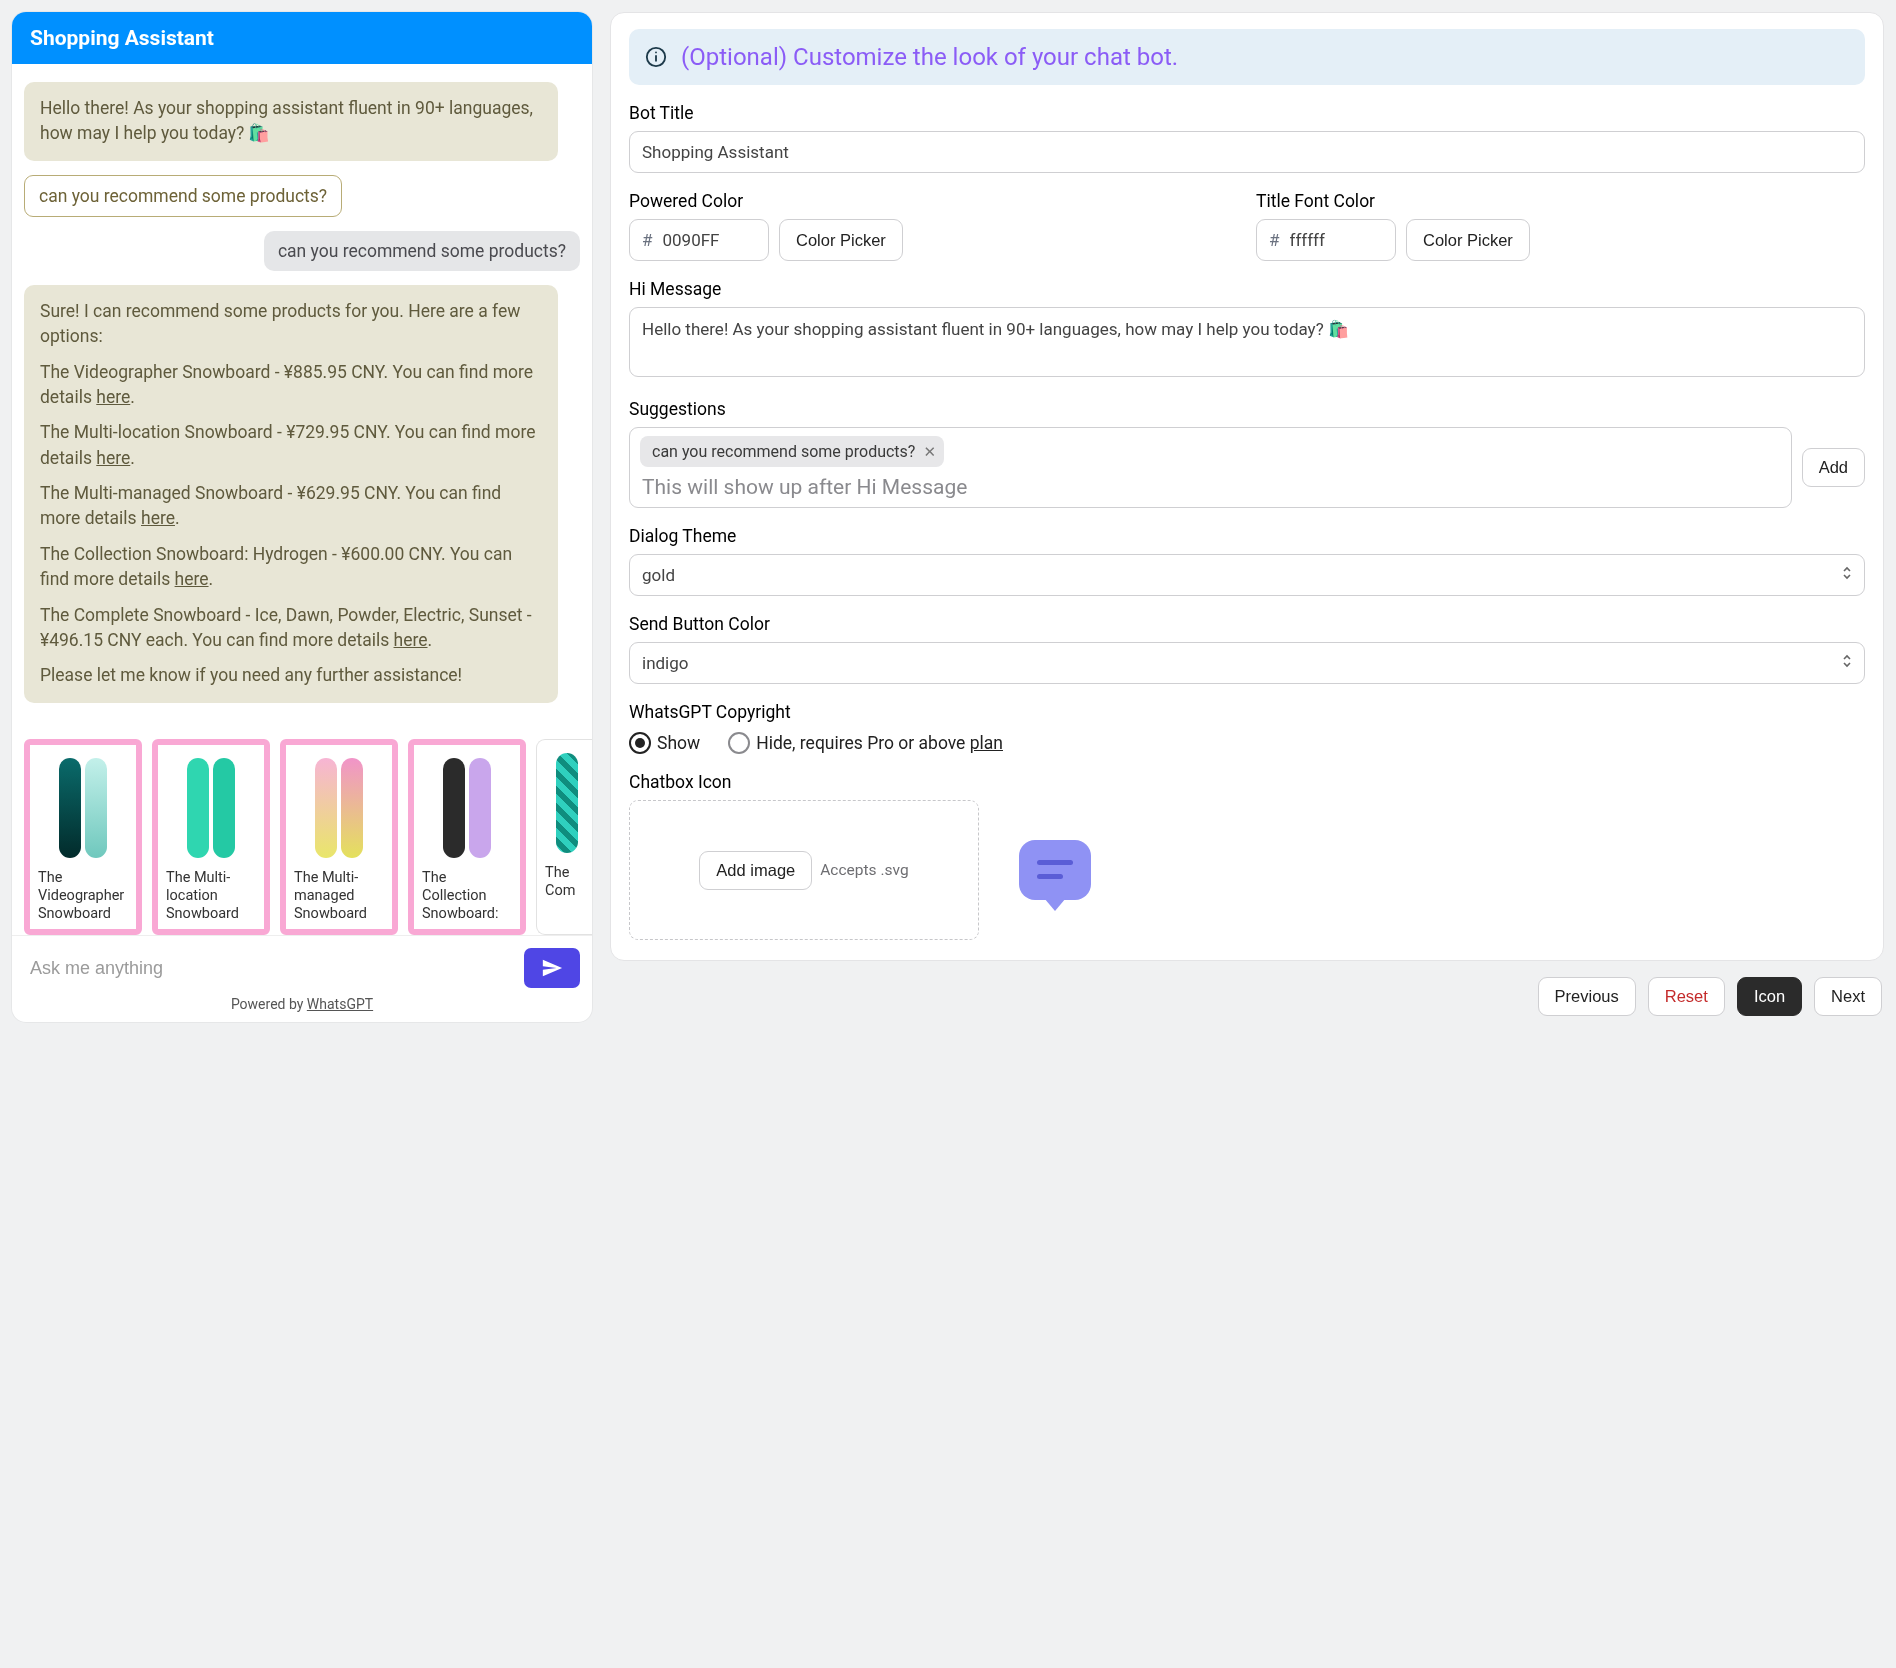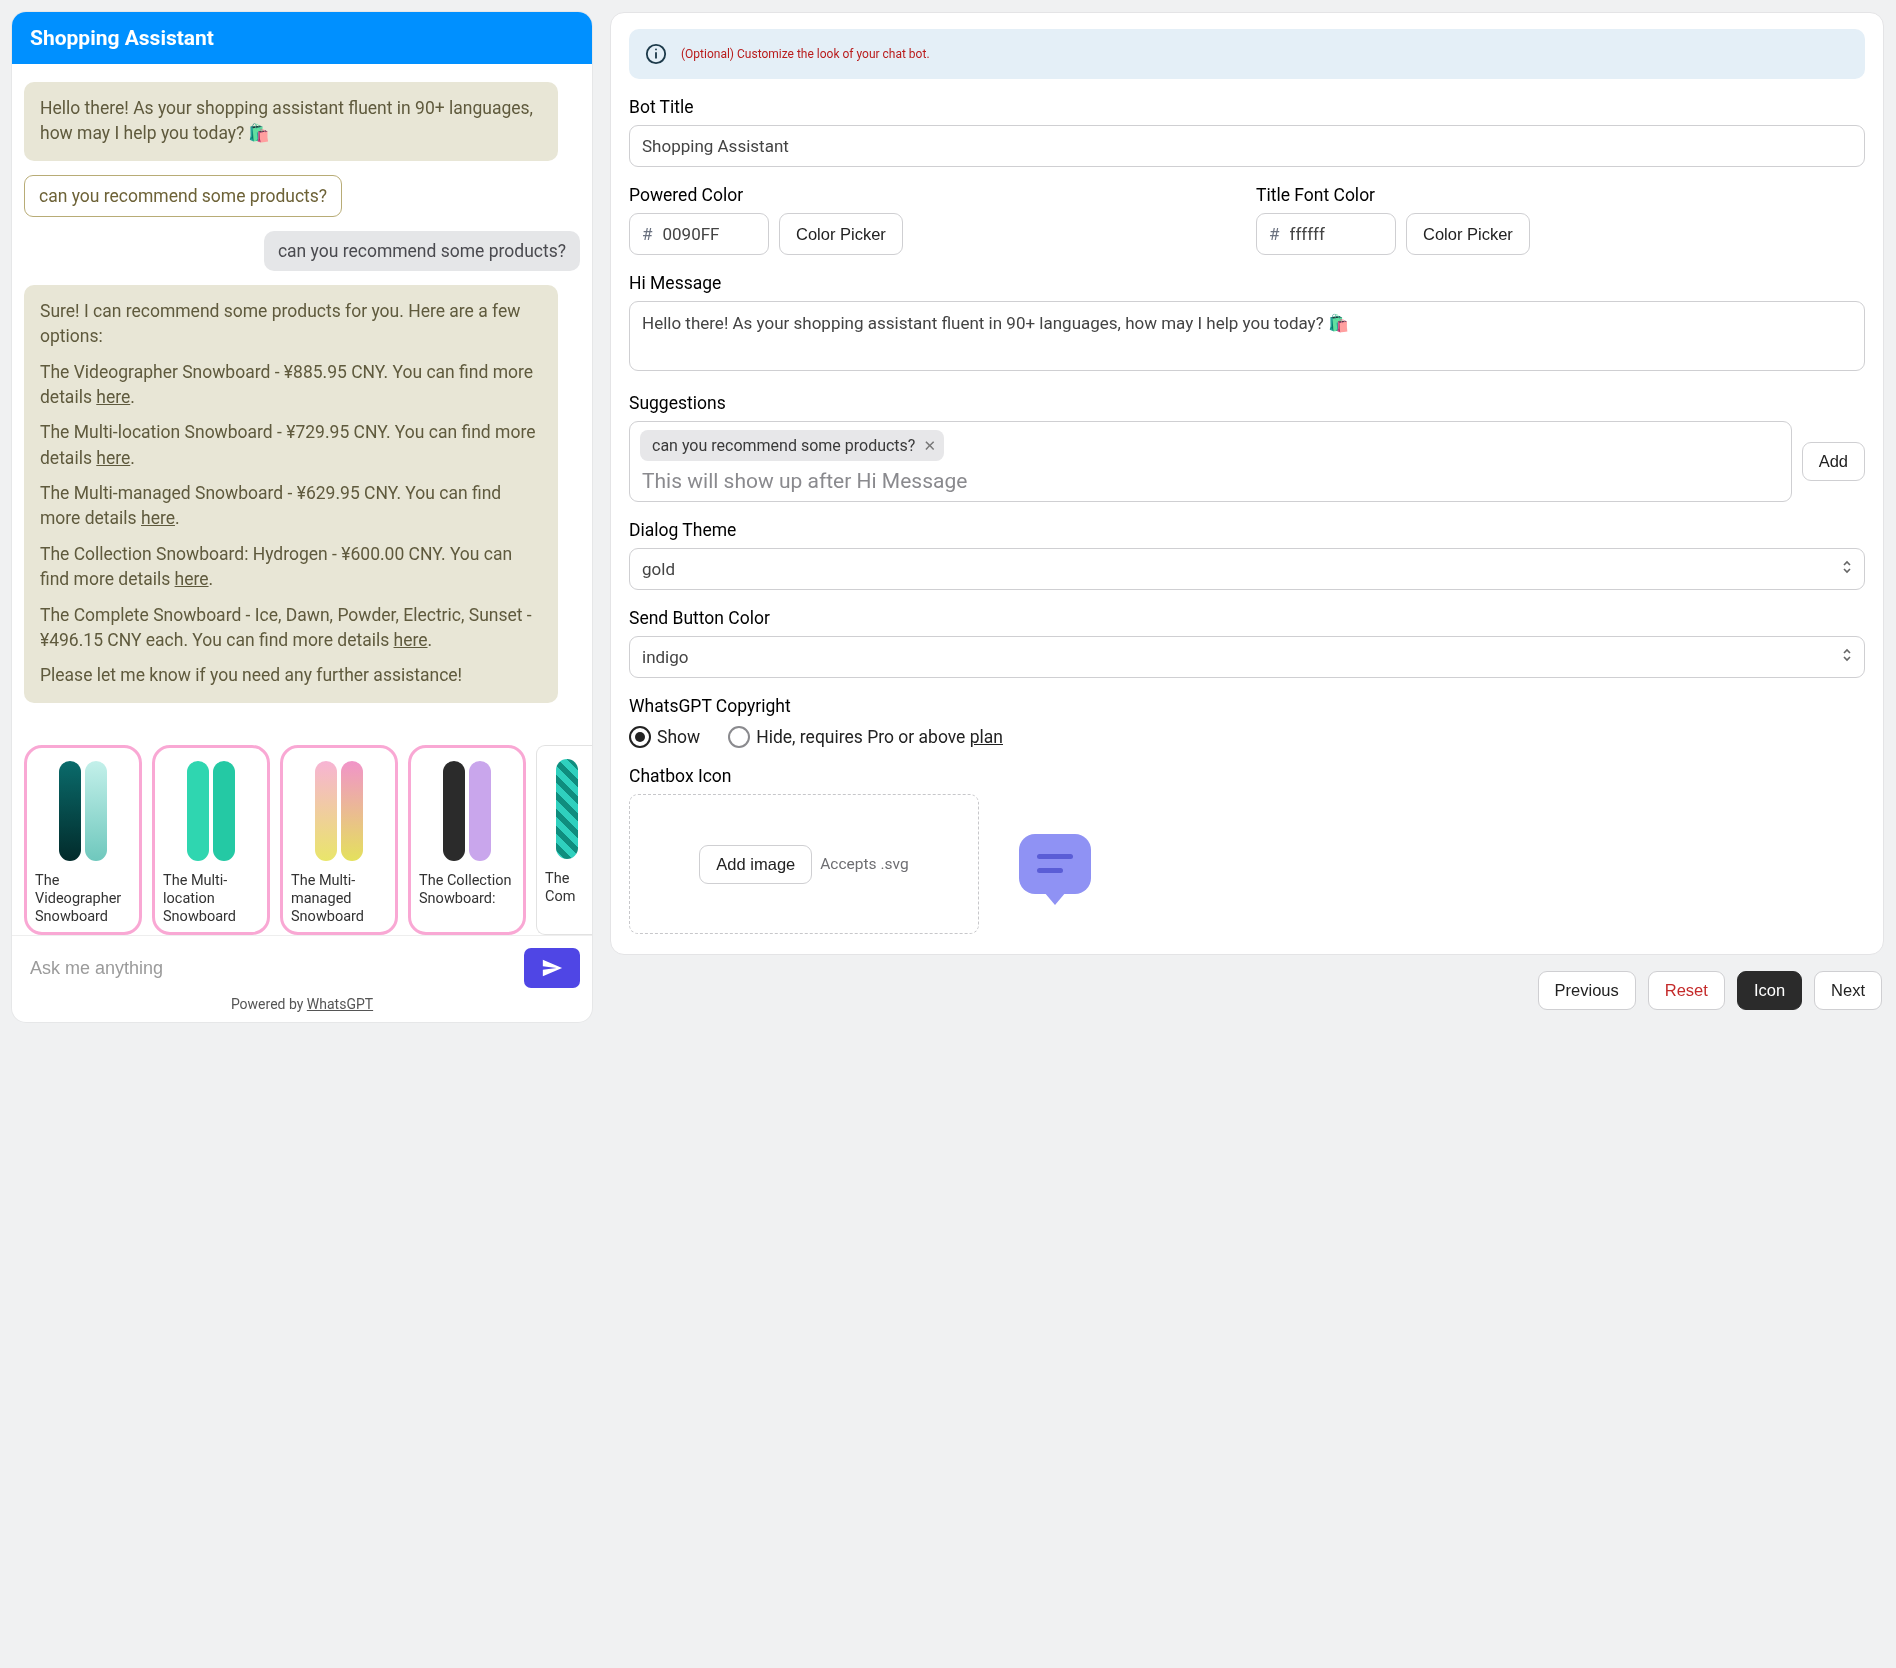--- a/index.html
+++ b/index.html
@@ -73,22 +73,22 @@
 
 .product-strip {
   display: flex;
   gap: 10px;
   padding: 0 12px;
   overflow-x: hidden;
 }
 .product-card {
   min-width: 118px;
   width: 118px;
-  border: 3px solid #f9a8d4;
-  border-radius: 18px;
+  border: 6px solid #f9a8d4;
+  border-radius: 6px;
   padding: 8px 8px 6px;
   background: #fff;
 }
 .product-img {
   width: 100%;
   height: 110px;
   display:flex;
   align-items:center;
   justify-content:center;
   gap:4px;
@@ -148,28 +148,28 @@
 }
 .settings-panel {
   background:#fff;
   border:1px solid #e4e4e6;
   border-radius:14px;
   padding:16px 18px 20px;
 }
 
 .info-banner {
   background:#e4eff7;
-  color:#b91c1c;
+  color:#8b5cf6;
   border-radius:10px;
   padding:14px 16px;
   display:flex;
   align-items:center;
   gap:14px;
   margin-bottom:18px;
-  font-size:12px;
+  font-size:24px;
 }
 .info-banner svg { flex-shrink:0; }
 
 .form-row {
   margin-bottom: 18px;
 }
 .form-label {
   font-size: 17.5px;
   color: #000000;
   margin-bottom: 8px;

